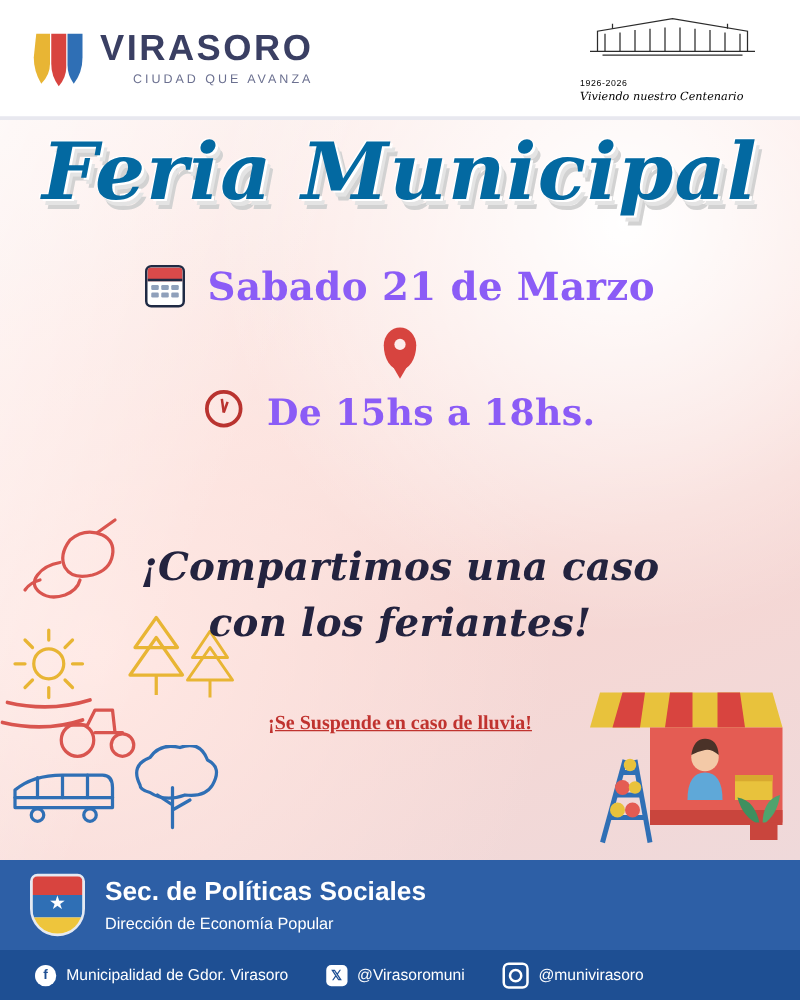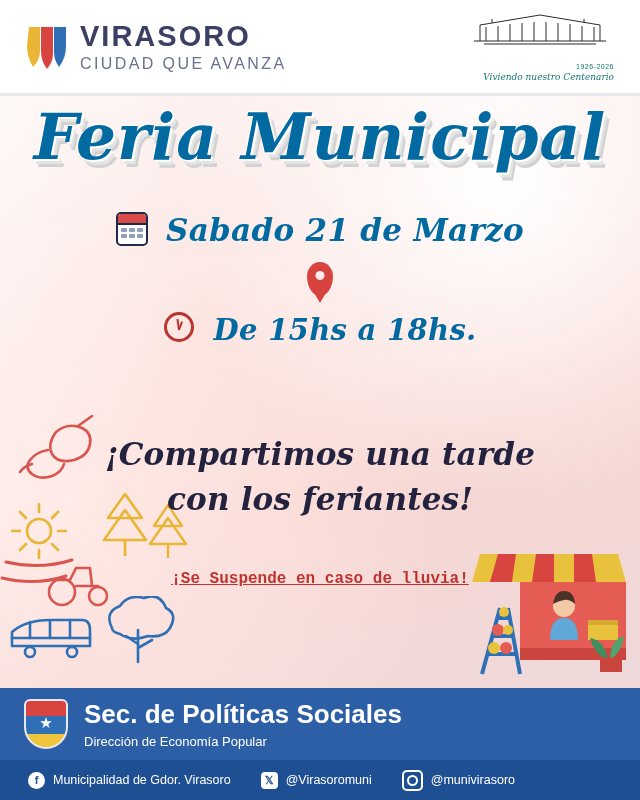--- a/index.html
+++ b/index.html
@@ -47,30 +47,30 @@
     position: relative;
   }
   .brand-text { line-height: 1; }
   .brand-name {
     font-size: 29px;
     letter-spacing: 2px;
     color: #3a3f63;
     font-weight: bold;
   }
   .brand-sub {
-    font-size: 16px;
+    font-size: 10px;
     letter-spacing: 2.4px;
     color: #6b7090;
     margin-top: 5px;
-    text-align: center;
+    text-align: right;
   }
   .centenario {
     width: 150px;
-    text-align: right;
-    color: #0f766e;
+    text-align: left;
+    color: #000000;
   }
   .cent-line {
     font-size: 7px;
     letter-spacing: .5px;
     margin-top: 2px;
   }
   .cent-script {
     font-family: "DejaVu Serif", serif;
     font-style: italic;
     font-size: 9px;
@@ -138,22 +138,21 @@
   }
   .row-icon {
     width: 34px;
     height: 36px;
     position: relative;
     flex: none;
   }
   .row-text {
     font-family: "DejaVu Serif", serif;
     font-weight: bold;
-    font-style: italic;
-    color: #0369a1;
+    color: #8b5cf6;
     font-size: 31px;
     letter-spacing: .3px;
   }
   .row-text.small { font-size: 29px; }
 
   
   .cal {
     width: 32px; height: 34px;
     border: 2px solid #1f2a44;
     border-radius: 5px;
@@ -247,21 +246,21 @@
   }
   .slogan .l2 { display: block; }
 
   .rain-note {
     position: absolute;
     top: 570px;
     left: 0;
     width: 640px;
     text-align: center;
     z-index: 5;
-    font-family: Liberation Mono, monospace;
+    font-family: Liberation Serif, serif;
     font-weight: bold;
     font-size: 16px;
     color: #c0332f;
     text-decoration: underline;
   }
 
   
   .decor {
     position: absolute;
     z-index: 3;
@@ -316,21 +315,21 @@
   .shield .sh-bot { height: 13px; background: #eec53c; }
   .shield .sh-star {
     position: absolute;
     left: 50%; top: 14px;
     transform: translateX(-50%);
     color: #ffffff;
     font-size: 15px;
     line-height: 1;
   }
   .foot-texts { color: #ffffff; line-height: 1.25; }
-  .foot-l1 { font-size: 26px; font-weight: bold; }
+  .foot-l1 { font-size: 21px; font-weight: bold; }
   .foot-l2 { font-size: 13px; margin-top: 3px; }
   .footer-bar {
     height: 40px;
     background: #1e4f93;
     display: flex;
     align-items: center;
     padding-left: 28px;
     gap: 30px;
     color: #ffffff;
     font-size: 12.5px;
@@ -441,21 +440,21 @@
             <span class="h"></span>
             <span class="m"></span>
           </div>
       </div>
       <div class="row-text small">De 15hs a 18hs.</div>
     </div>
 
   </div>
 
   <div class="slogan">
-    <span>¡Compartimos una tarde</span>
+    <span>¡Compartimos una caso</span>
     <span class="l2">con los feriantes!</span>
   </div>
 
   <div class="rain-note">¡Se Suspende en caso de lluvia!</div>
 
   <svg class="decor swoosh1" width="120" height="60" viewBox="0 0 120 60">
     <g fill="none" stroke="#d9554f" stroke-width="3" stroke-linecap="round">
       <path d="M6 10 Q40 18 72 8"></path>
       <path d="M2 26 Q36 34 66 24"></path>
     </g>

